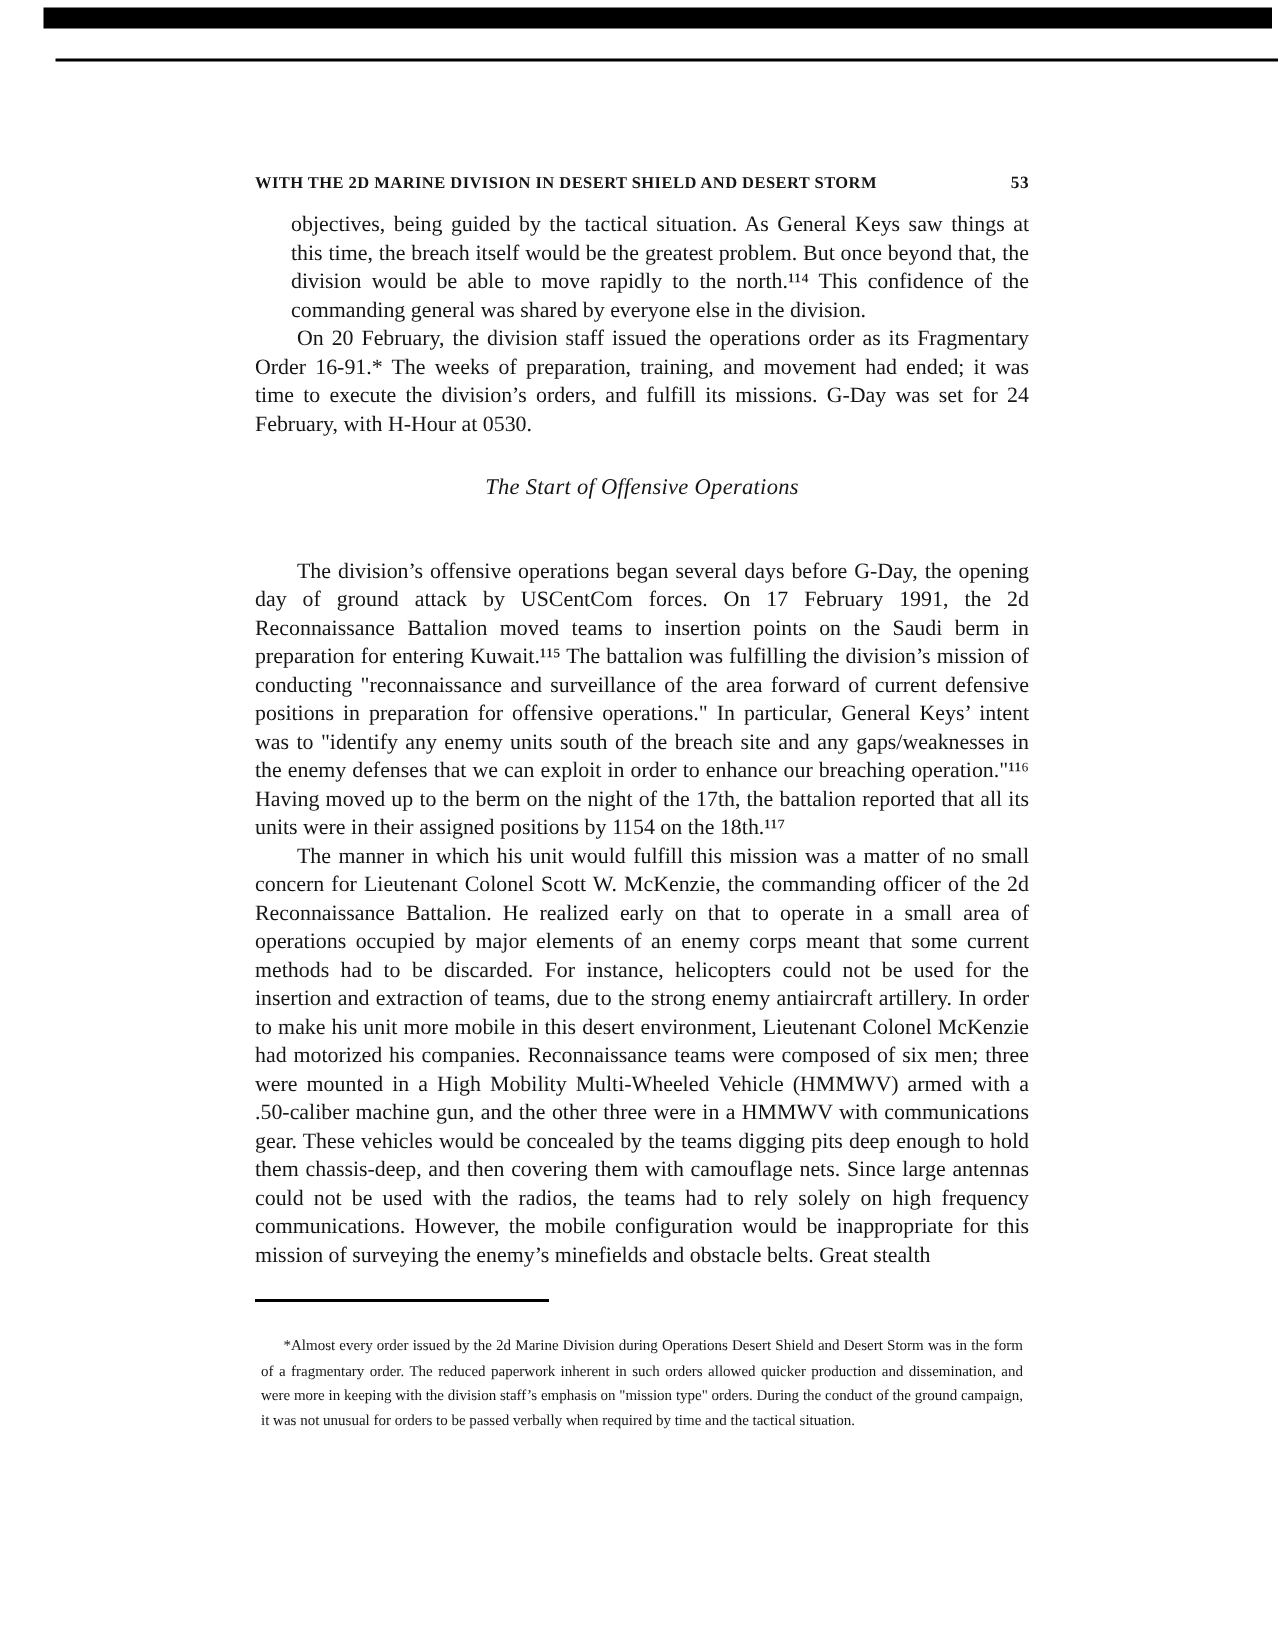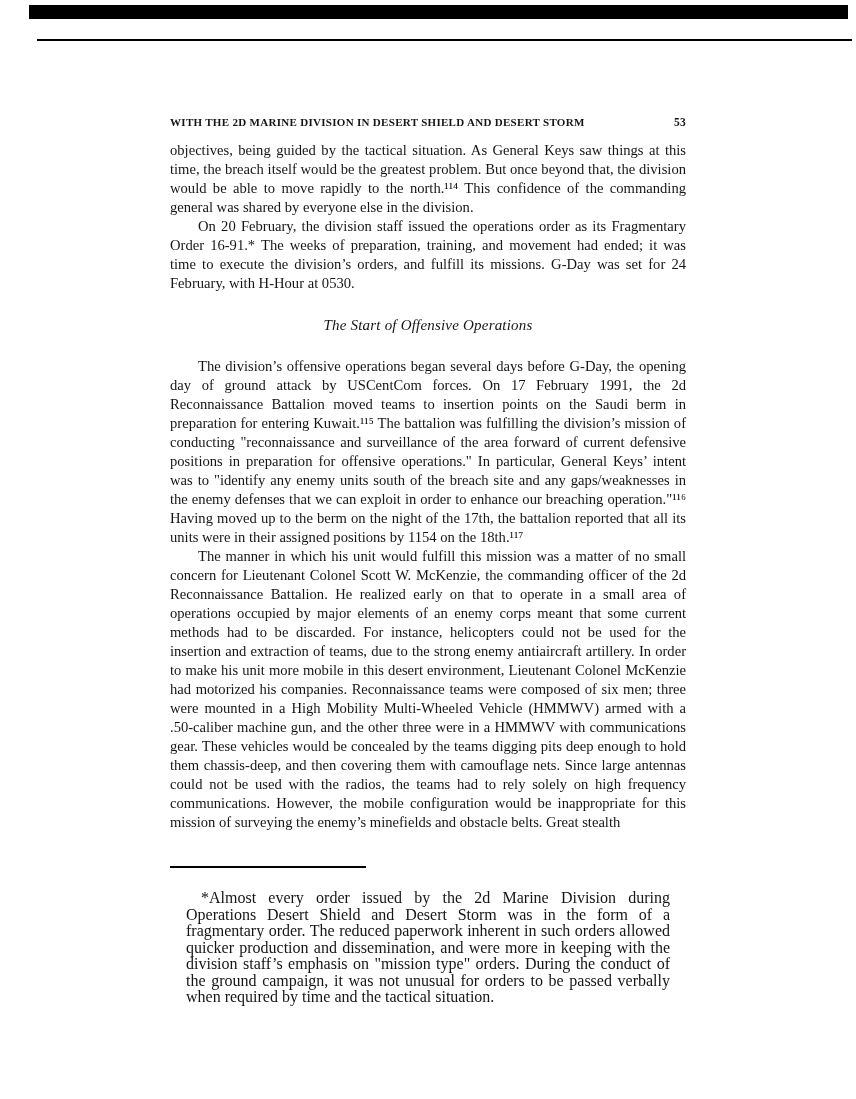--- a/index.html
+++ b/index.html
@@ -53,44 +53,45 @@
   }
   p.para {
     margin: 0;
     font-size: 14.6px;
     line-height: 19px;
     text-align: justify;
     text-indent: 28px;
   }
   p.para.noindent {
     text-indent: 0;
+    margin-left: 24px;
   }
   h2.section-heading {
-    margin: 24px 0 23px 0;
+    margin: 24px 0 38px 0;
     font-size: 15px;
     font-weight: normal;
     font-style: italic;
     text-align: center;
     letter-spacing: 0.2px;
   }
   .footnote-block {
     position: absolute;
     left: 170px;
     top: 866px;
     width: 516px;
   }
   .footnote-rule {
     width: 196px;
     height: 2px;
     background: #000;
     margin-bottom: 22px;
   }
   p.footnote {
-    margin: 16px;
-    font-size: 16px;
+    margin: 4px;
+    font-size: 10px;
     line-height: 16.5px;
     text-align: justify;
     text-indent: 15px;
   }
 </style>
 </head>
 <body>
 
 <div class="top-bar"></div>
 <div class="top-rule"></div>

